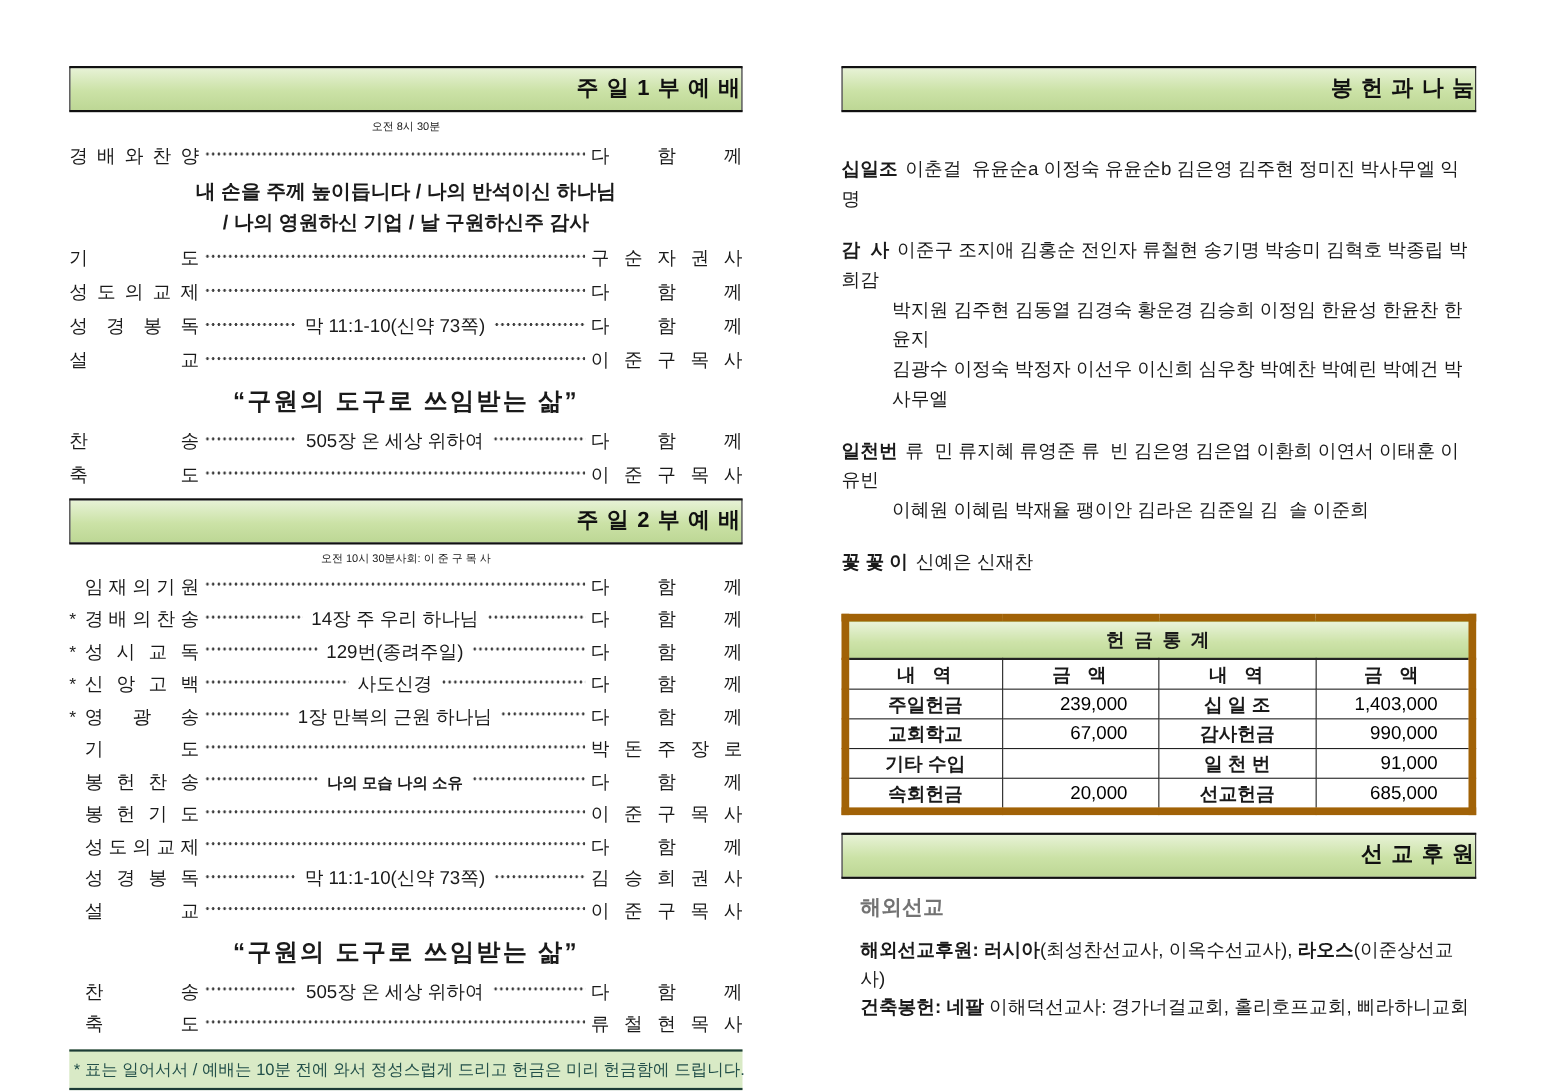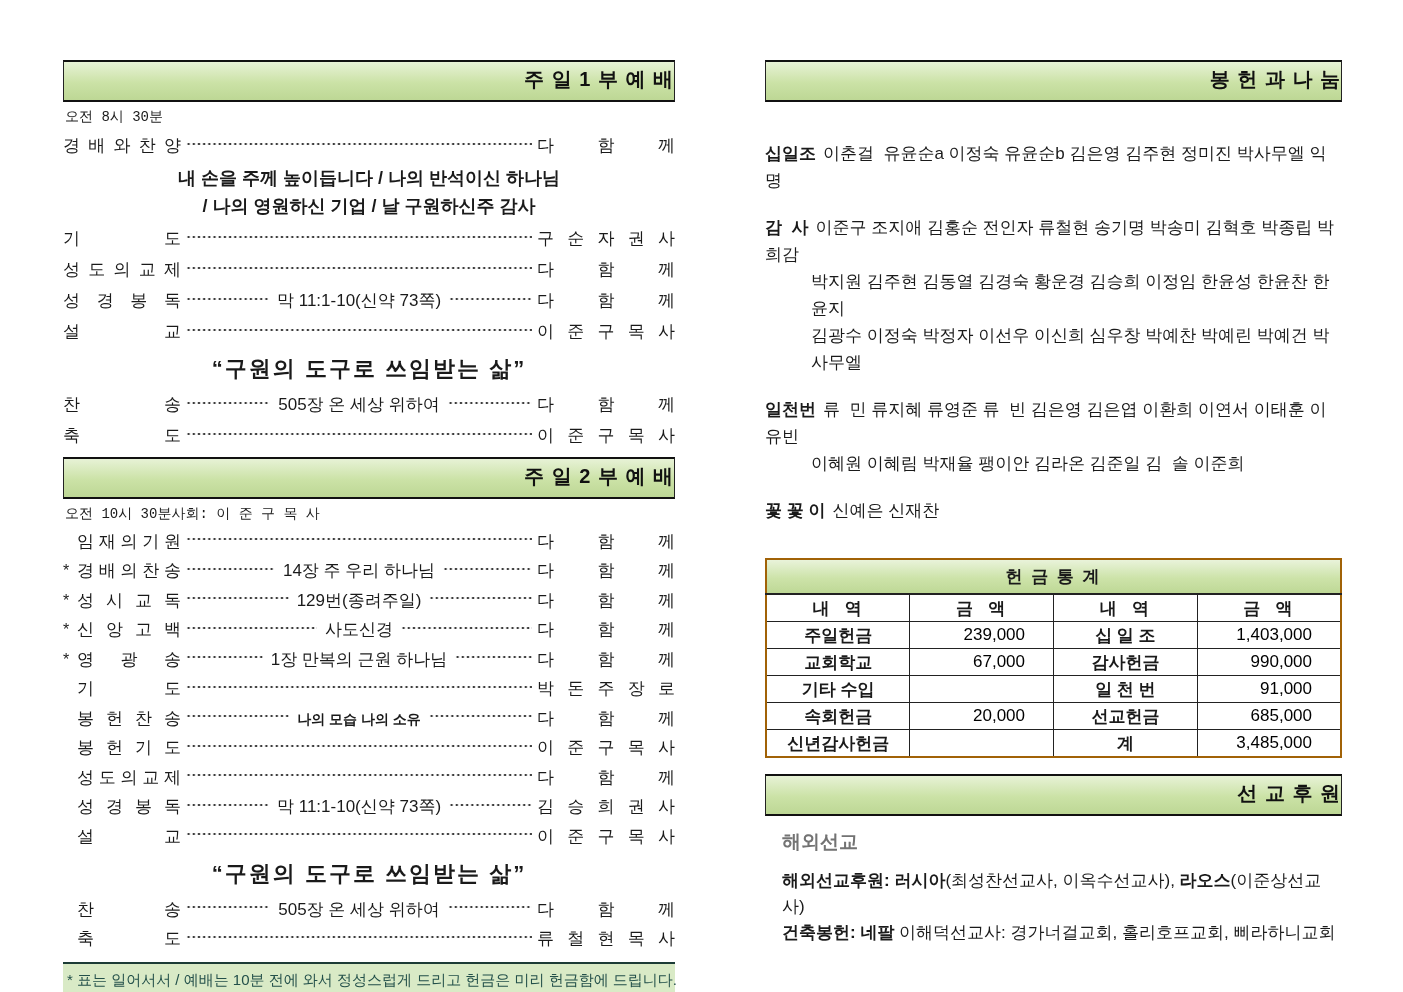--- a/index.html
+++ b/index.html
@@ -10,21 +10,21 @@
   }
   .col-left{position:absolute;left:63px;top:60px;width:612px;}
   .col-right{position:absolute;left:765px;top:60px;width:577px;}
 
   .banner{
     background:linear-gradient(180deg,#e7f2d6 0%,#cbe2a6 55%,#bdd795 100%);
     border:1px solid #222;border-top:2px solid #111;border-bottom:2px solid #111;
     text-align:right;font-weight:bold;font-size:20px;padding:4px 0 7px;
     letter-spacing:1px;color:#111;
   }
-  .svc-time{display:flex;justify-content:flex-start;font-size:14px;margin:6px 2px 4px;white-space:pre;font-family:Liberation Mono, monospace;}
+  .svc-time{display:flex;justify-content:center;font-size:10px;margin:6px 2px 4px;white-space:pre;}
 
   .svc-row{display:flex;align-items:baseline;font-size:17px;margin:8px 0;}
   .svc2 .svc-row{margin:6.5px 0;}
   .star{flex:none;width:14px;font-size:16px;}
   .lbl{flex:none;width:118px;text-align:justify;text-align-last:justify;}
   .svc2 .lbl{width:104px;}
   .dots{flex:1;height:1em;margin:0 5px;
     background-image:radial-gradient(circle,#3c3c3c 1.1px,rgba(0,0,0,0) 1.5px);
     background-size:5.2px 8px;background-repeat:repeat-x;background-position:0 64%;}
   .mid{flex:none;padding:0 3px;white-space:pre;}
@@ -36,21 +36,21 @@
 
   .note-bar{margin-top:12px;background:#d9eac6;color:#23504a;font-size:15px;
     border-top:2px solid #1c3c36;border-bottom:2px solid #1c3c36;padding:7px 4px;white-space:pre;}
 
   .para{font-size:17px;line-height:27px;margin:0 0 20px 0;}
   .pline{white-space:pre-wrap;}
   .plabel{font-weight:bold;margin-right:7px;white-space:pre;}
   .hang{padding-left:46px;}
   .p-first{margin-top:38px;}
 
-  table.stats{border-collapse:collapse;width:100%;margin-top:34px;border:2px solid #a16207;}
+  table.stats{border-collapse:collapse;width:100%;margin-top:34px;border:7px solid #a16207;}
   table.stats td{border:1px solid #222;height:24px;font-size:17px;}
   .stats-title{background:linear-gradient(180deg,#e9f3da 0%,#cde3a9 55%,#bed896 100%);
     text-align:center;font-weight:bold;font-size:19px;letter-spacing:2px;height:31px !important;
     border-bottom:2px solid #222 !important;}
   td.item{font-weight:bold;text-align:center;white-space:pre;}
   td.amt{text-align:right;padding-right:28px;color:#000000;font-size:16px;}
   td.hdr{font-weight:bold;text-align:center;white-space:pre;letter-spacing:2px;}
 
   .mission-banner{margin-top:16px;}
   .mission-head{color:#737373;font-weight:bold;font-size:19px;margin:13px 0 13px 17px;}
@@ -261,26 +261,20 @@
       <td class="amt"></td>
       <td class="item">일 천 번</td>
       <td class="amt">91,000</td>
     </tr>
     <tr>
       <td class="item">속회헌금</td>
       <td class="amt">20,000</td>
       <td class="item">선교헌금</td>
       <td class="amt">685,000</td>
     </tr>
-    <tr>
-      <td class="item">신년감사헌금</td>
-      <td class="amt"></td>
-      <td class="item">계</td>
-      <td class="amt">3,485,000</td>
-    </tr>
   </tbody>
     </table>
 
   <div class="banner mission-banner">선 교 후 원</div>
 
   <div class="mission-head">해외선교</div>
   <div class="mline ind1"><span class="b">해외선교후원: </span><span class="b">러시아</span><span>(최성찬선교사, 이옥수선교사), </span><span class="b">라오스</span><span>(이준상선교사)</span></div>
   <div class="mline ind1"><span class="b">건축봉헌: </span><span class="b">네팔</span><span> 이해덕선교사: 경가너걸교회, 홀리호프교회, 삐라하니교회</span></div>
 
 </div>

